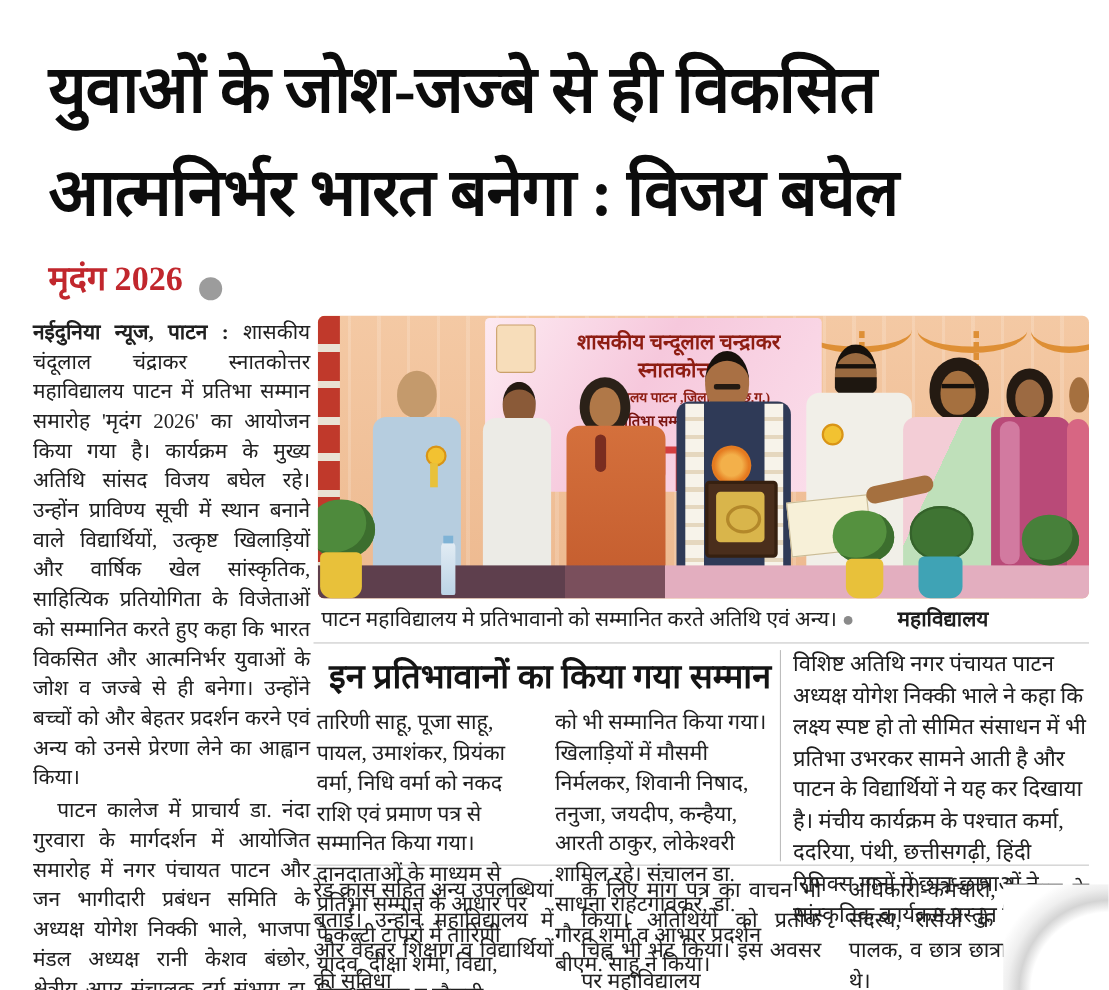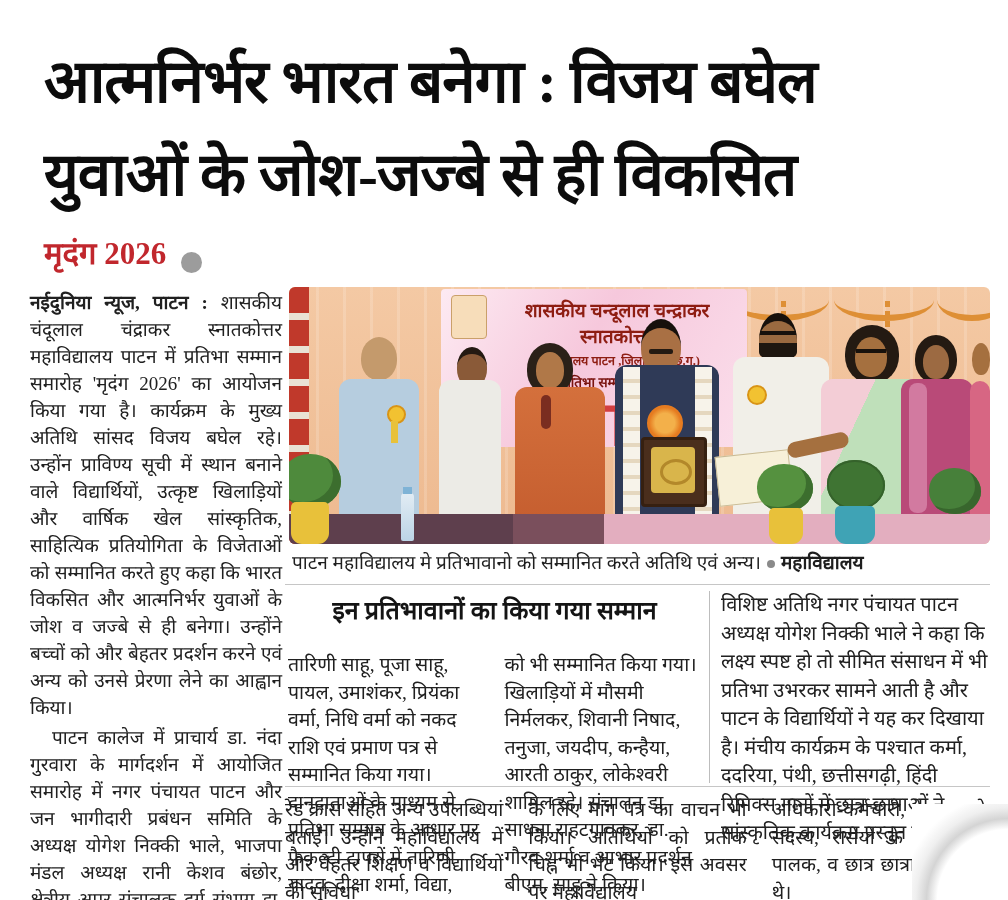--- a/index.html
+++ b/index.html
@@ -52,51 +52,51 @@
   .pot{bottom:0;border-radius:5px 5px 11px 11px;}
   .leaves{border-radius:48% 52% 50% 50%;}
   .head{border-radius:50% 50% 46% 46%;}
   .torso{border-radius:12px 12px 0 0;}
   .rosette{border-radius:50%;background:#f2c231;border:2px solid #d99416;}
   .page-curl{position:absolute;right:0;bottom:0;width:96px;height:96px;
       background:radial-gradient(circle at 100% 100%, #ffffff 52%, #d4d4d4 60%, #efefef 68%, #ffffff 78%);}
 
   
   .caption-row{position:absolute;left:292px;top:549px;width:698px;font-size:19px;color:#1e1e1e;}
-  .caption-credit{font-weight:700;}
+  .caption-credit{font-weight:700;margin-left:35px;}
   .credit-bullet{display:inline-block;width:8px;height:8px;border-radius:50%;background:#8a8a8a;
       margin:0 6px 2px 6px;vertical-align:middle;}
 
   
   .hr1{position:absolute;left:285px;top:584px;width:705px;height:1px;background:#c6c6c6;}
   .vline{position:absolute;left:709px;top:591px;width:1px;height:192px;background:#bdbdbd;}
   .hr2{position:absolute;left:285px;top:786px;width:705px;height:1px;background:#c6c6c6;}
 
   
   .mid-left{position:absolute;left:288px;top:592px;width:413px;}
-  .mid-heading{text-align:center;font-size:25px;font-weight:700;margin:0 0 25px;color:#141414;}
+  .mid-heading{text-align:right;font-size:31px;font-weight:700;margin:0 0 10px;color:#141414;}
   .mid-cols{display:flex;gap:20px;font-size:19.5px;line-height:27.5px;color:#202020;}
   .mid-cols>div{flex:1;}
   .mid-right{position:absolute;left:721px;top:590px;width:269px;}
   .mid-right h3{font-size:26px;font-weight:700;margin:0 0 7px;color:#141414;}
   .mid-right p{margin:0;font-size:20px;line-height:28.5px;color:#202020;}
 
   
   .bottom-row{position:absolute;left:285px;top:796px;width:705px;display:flex;gap:25px;
       font-size:19.5px;line-height:27.5px;text-align:justify;color:#202020;}
   .bottom-row>div{flex:1;}
 </style>
 </head>
 <body>
 
 <div class="page">
 
   <div class="headline">
+    <div>युवाओं के जोश-जज्बे से ही विकसित</div>
     <div>आत्मनिर्भर भारत बनेगा : विजय बघेल</div>
-    <div>युवाओं के जोश-जज्बे से ही विकसित</div>
   </div>
 
   <div class="kicker-row">
     <span class="kicker">मृदंग 2026</span>
     <span class="kicker-bullet"></span>
   </div>
 
   <div class="left-col">
     <p><b class="byline">नईदुनिया न्यूज, पाटन :</b>
       <span>शासकीय चंदूलाल चंद्राकर स्नातकोत्तर महाविद्यालय पाटन में प्रतिभा सम्मान समारोह 'मृदंग 2026' का आयोजन किया गया है। कार्यक्रम के मुख्य अतिथि सांसद विजय बघेल रहे। उन्होंन प्राविण्य सूची में स्थान बनाने वाले विद्यार्थियों, उत्कृष्ट खिलाड़ियों और वार्षिक खेल सांस्कृतिक, साहित्यिक प्रतियोगिता के विजेताओं को सम्मानित करते हुए कहा कि भारत विकसित और आत्मनिर्भर युवाओं के जोश व जज्बे से ही बनेगा। उन्होंने बच्चों को और बेहतर प्रदर्शन करने एवं अन्य को उनसे प्रेरणा लेने का आह्वान किया।</span></p>

